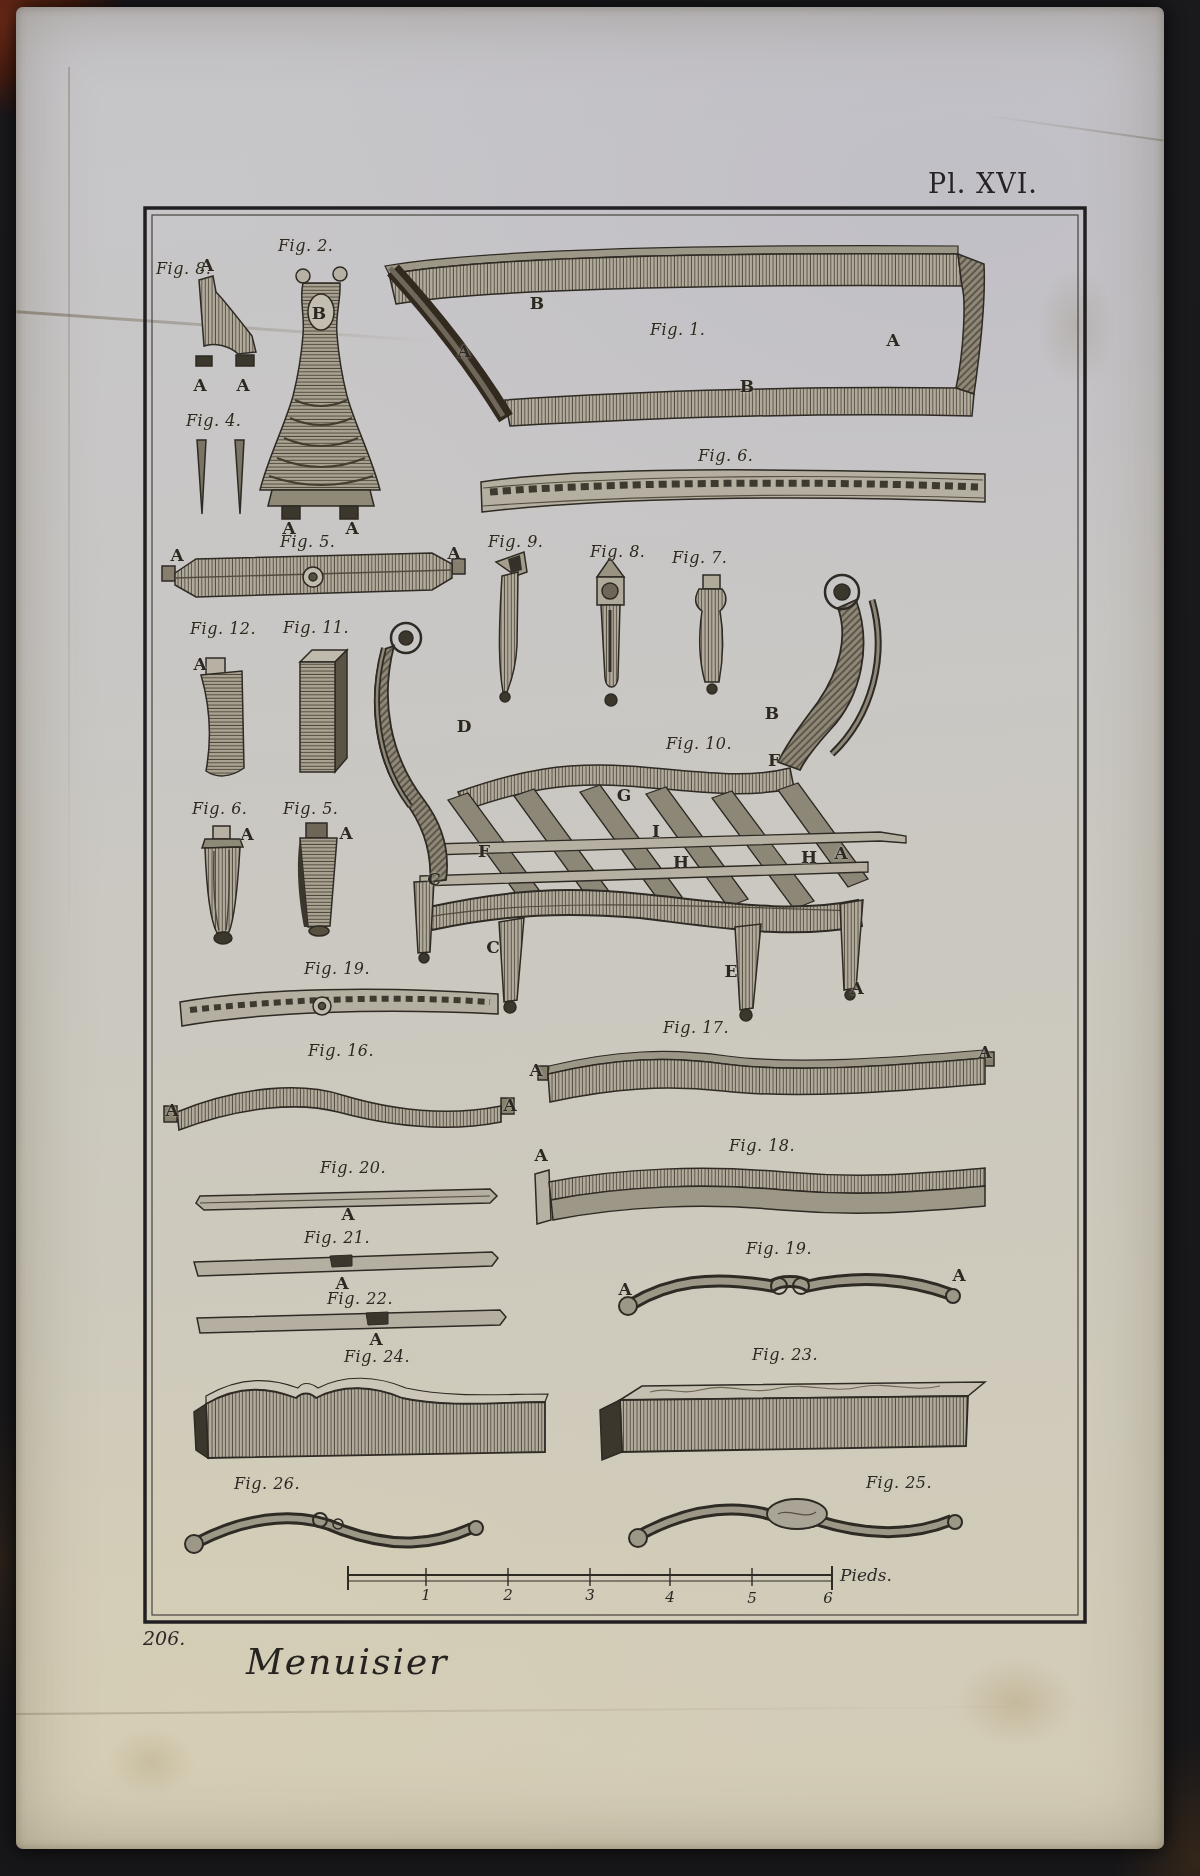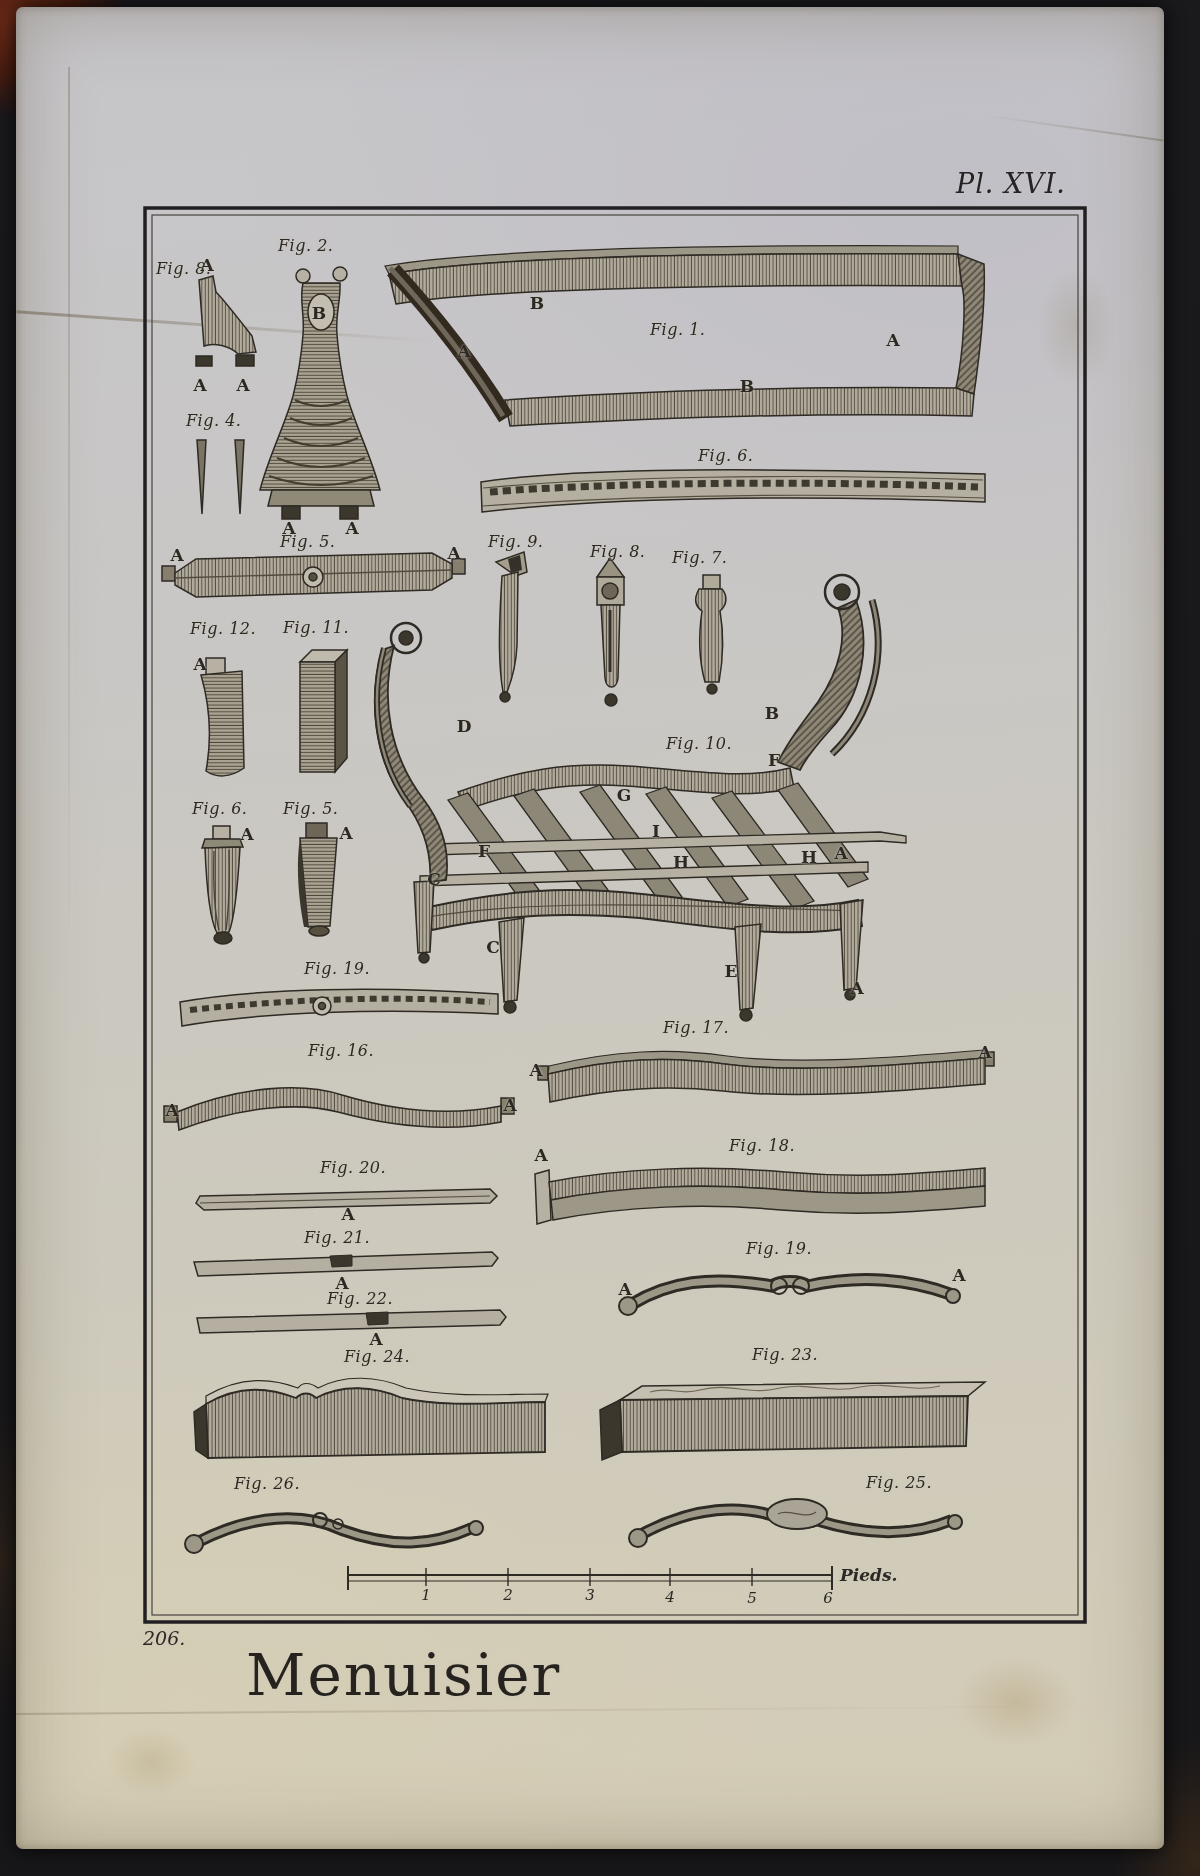--- a/index.html
+++ b/index.html
@@ -35,26 +35,26 @@
     background:radial-gradient(closest-side,rgba(150,118,62,.22),rgba(150,118,62,0));}
   .stain.s2{left:90px;top:1720px;width:90px;height:70px;
     background:radial-gradient(closest-side,rgba(140,110,60,.18),rgba(140,110,60,0));}
   .stain.s3{left:1020px;top:260px;width:80px;height:120px;
     background:radial-gradient(closest-side,rgba(130,115,80,.2),rgba(130,115,80,0));}
   .plate-art{position:absolute;left:0;top:0;width:1200px;height:1876px;}
   .txt{position:absolute;color:#2c2823;white-space:nowrap;
     text-shadow:0 0 3px rgba(205,200,185,.9);}
   .figlab{font-style:italic;font-size:16px;letter-spacing:.5px;}
   .let{font-size:17px;font-weight:600;transform:translate(-50%,-50%);}
-  .plate-label{font-style:italic;font-size:27px;letter-spacing:1px;color:#26222a;margin-left:28px;}
+  .plate-label{font-size:27px;letter-spacing:1px;color:#26222a;}
   .page-number{font-style:italic;font-size:19px;}
-  .cap-main{font-size:58px;letter-spacing:2px;color:#26231f;}
+  .cap-main{font-style:italic;font-size:36px;letter-spacing:2px;color:#26231f;}
   .cap-sub{font-style:italic;font-size:23px;letter-spacing:1px;color:#26231f;}
   .tick{font-style:italic;font-size:15px;transform:translate(-50%,0);}
-  .pieds{font-style:italic;font-size:17px;font-weight:bold;}
+  .pieds{font-style:italic;font-size:17px;}
 </style>
 </head>
 <body>
 
 <div class="stage">
   <div class="paper">
     <div class="crease c1"></div>
     <div class="crease c2"></div>
     <div class="crease c3"></div>
     <div class="crease c4"></div>

